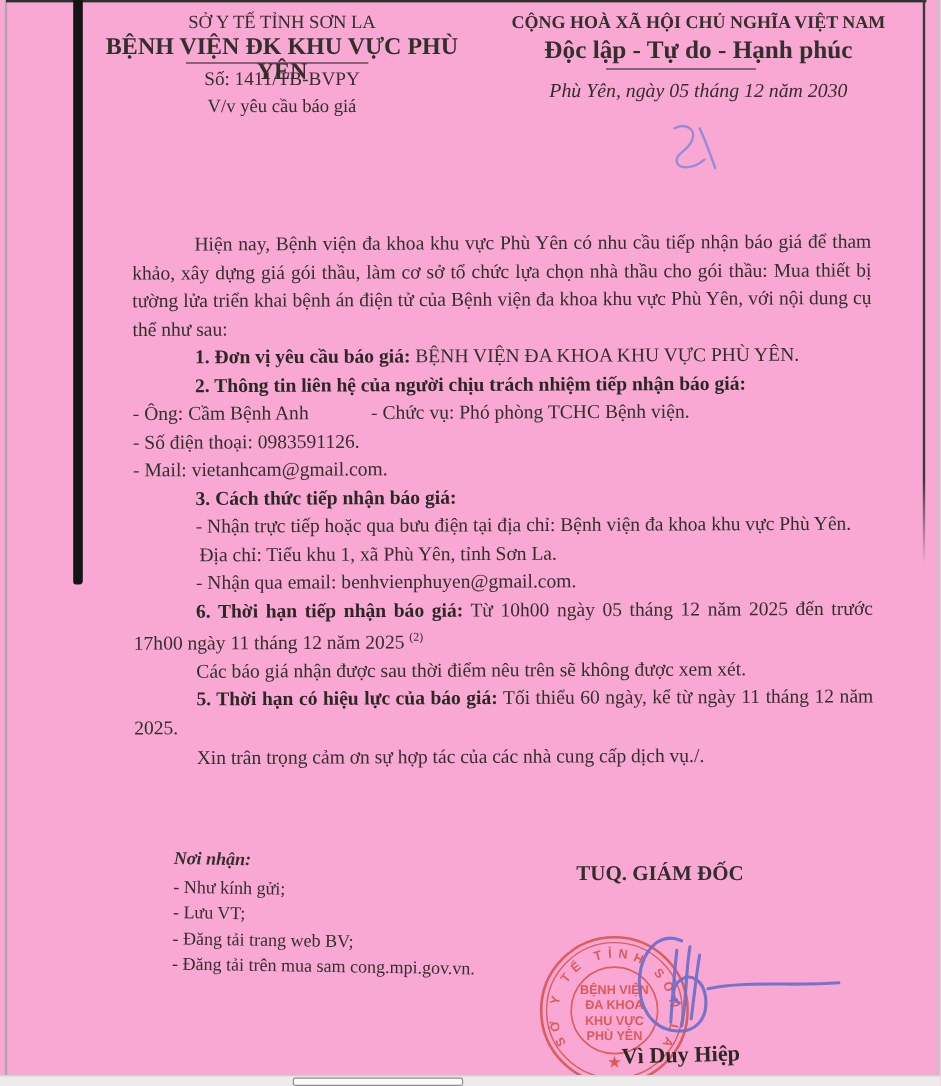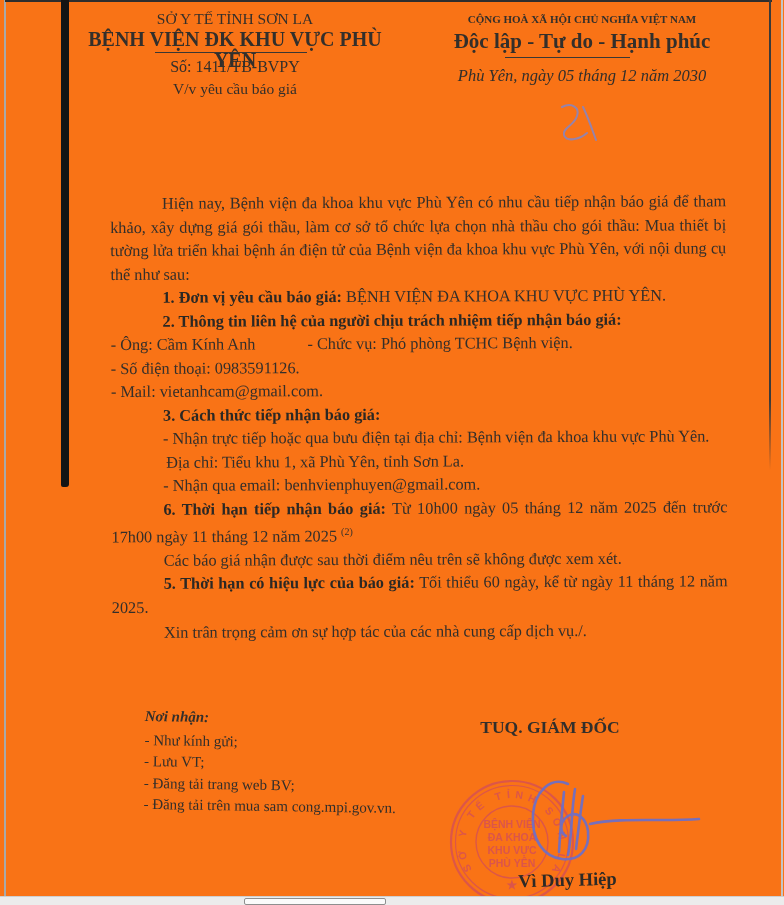--- a/index.html
+++ b/index.html
@@ -1,35 +1,35 @@
 <!DOCTYPE html>
 <html><head>
 <meta charset="utf-8">
 <style>
   html,body{margin:0;padding:0;background:#fff;}
-  .page{position:relative;width:784px;height:905px;background:#f97316;overflow:hidden;
+  .page{position:relative;width:784px;height:905px;background:#f9a8d4;overflow:hidden;
         font-family:"Liberation Serif","DejaVu Serif",serif;color:#332f2b;text-decoration:underline;}
   
   .edge-left{position:absolute;left:4px;top:0;width:2px;height:905px;background:#a9a9a9;}
   .edge-right{position:absolute;left:781px;top:0;width:2px;height:905px;background:#c4c4c4;}
   .scan-top{position:absolute;left:5px;top:0;width:767px;height:2px;background:#2e2e2e;}
   .scan-right{position:absolute;left:769px;top:0;width:2px;height:470px;
               background:linear-gradient(#3a3a3a 85%,rgba(58,58,58,0));}
   .scan-bar-left{position:absolute;left:61px;top:0;width:8px;height:487px;background:#141414;
                  border-radius:0 0 3px 2px;}
   
   .hdr-left{position:absolute;left:85px;top:8px;width:300px;text-align:center;line-height:21px;}
   .hdr-left .l1{font-size:15.5px;}
   .hdr-left .l2{font-size:20px;font-weight:bold;}
   .rule{height:0;border-top:1.6px solid #3a3734;}
   .rule-left{position:absolute;left:155px;top:52px;width:152px;}
   .hdr-num{position:absolute;left:85px;top:56px;width:300px;text-align:center;font-size:16px;line-height:21px;}
   .hdr-sub{position:absolute;left:85px;top:80px;width:300px;text-align:center;font-size:15.5px;}
   .hdr-right{position:absolute;left:402px;top:8px;width:360px;text-align:center;line-height:22px;}
-  .hdr-right .l1{font-size:11px;font-weight:bold;}
+  .hdr-right .l1{font-size:15px;font-weight:bold;}
   .hdr-right .l2{font-size:21px;font-weight:bold;}
   .rule-right{position:absolute;left:505px;top:57px;width:125px;}
   .dateline{position:absolute;left:402px;top:66px;width:360px;text-align:center;
             font-size:16.5px;font-style:italic;}
   
   .title{position:absolute;left:178px;top:140px;font-size:17px;font-weight:bold;}
   .doc-body{position:absolute;left:110px;top:192px;width:616px;font-size:16.3px;line-height:23.5px;
             text-align:justify;transform:rotate(-0.25deg);transform-origin:left top;}
   .doc-body p{margin:0;}
   .ind{text-indent:52px;}
@@ -88,21 +88,21 @@
     </g>
   </svg>
 
 
   <div class="doc-body">
     <p class="ind">Hiện nay, Bệnh viện đa khoa khu vực Phù Yên có nhu cầu tiếp nhận báo giá để tham khảo, xây dựng giá gói thầu, làm cơ sở tổ chức lựa chọn nhà thầu cho gói thầu: Mua thiết bị tường lửa triển khai bệnh án điện tử của Bệnh viện đa khoa khu vực Phù Yên, với nội dung cụ thể như sau:</p>
 
     <p class="ind item1"><b>1. Đơn vị yêu cầu báo giá:</b> <span>BỆNH VIỆN ĐA KHOA KHU VỰC PHÙ YÊN.</span></p>
 
     <p class="ind"><b>2. Thông tin liên hệ của người chịu trách nhiệm tiếp nhận báo giá:</b></p>
-    <p><span>- Ông: Cầm Kính Anh</span><span class="gap">- Chức vụ: Phó phòng TCHC Bệnh viện.</span></p>
+    <p><span>- Ông: Cầm Bệnh Anh</span><span class="gap">- Chức vụ: Phó phòng TCHC Bệnh viện.</span></p>
     <p>- Số điện thoại: 0983591126.</p>
     <p>- Mail: vietanhcam@gmail.com.</p>
 
     <p class="ind"><b>3. Cách thức tiếp nhận báo giá:</b></p>
     <p class="ind">- Nhận trực tiếp hoặc qua bưu điện tại địa chỉ: Bệnh viện đa khoa khu vực Phù Yên.</p>
     <p class="ind2">Địa chỉ: Tiểu khu 1, xã Phù Yên, tỉnh Sơn La.</p>
     <p class="ind">- Nhận qua email: benhvienphuyen@gmail.com.</p>
 
     <p class="ind"><b>6. Thời hạn tiếp nhận báo giá:</b> <span>Từ 10h00 ngày 05 tháng 12 năm 2025 đến trước 17h00 ngày 11 tháng 12 năm 2025</span> <sup>(2)</sup></p>
     <p class="ind">Các báo giá nhận được sau thời điểm nêu trên sẽ không được xem xét.</p>

